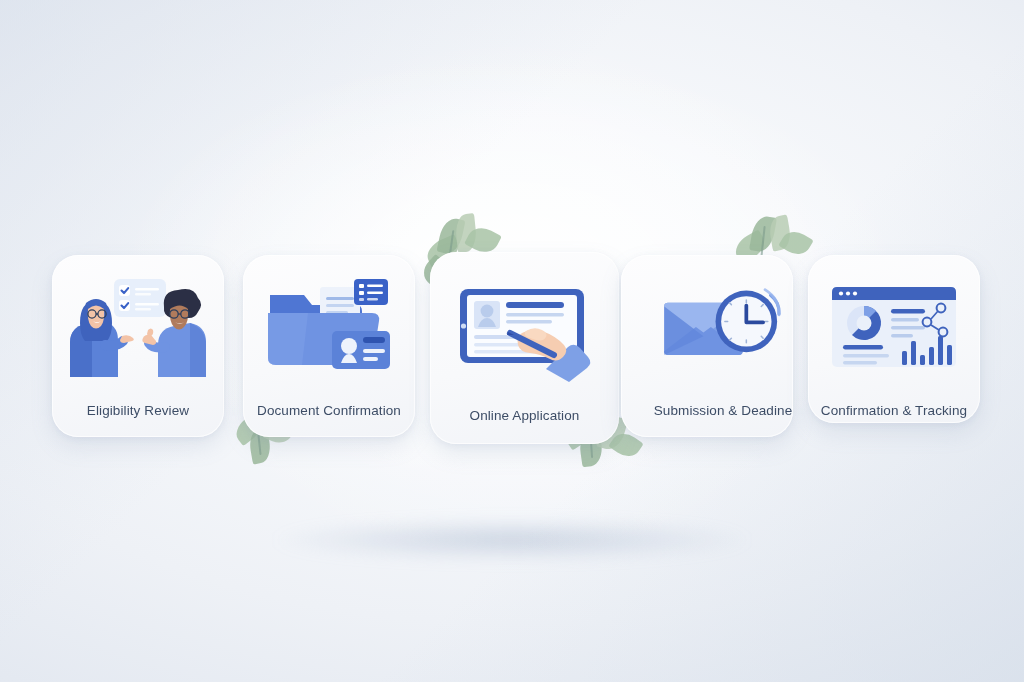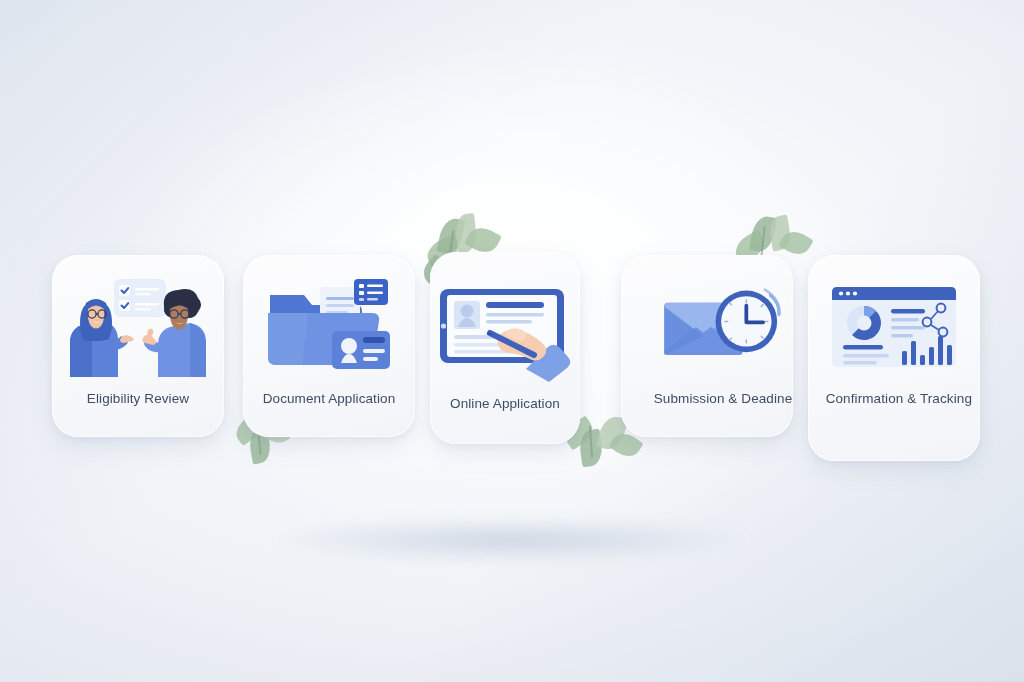--- a/index.html
+++ b/index.html
@@ -62,30 +62,30 @@
     width:100%; height:112px;
     display:flex; align-items:center; justify-content:center;
     margin-top:16px;
   }
   .card .label{
     font-size:13.5px;
     color:#3d4d66;
     letter-spacing:.1px;
     text-align:center;
     padding:0 8px;
-    margin-top:8px;
+    margin-top:20px;
     white-space:nowrap;
   }
 
   
   #card-0{ left:52px;  top:255px; height:182px; }
   #card-1{ left:243px; top:255px; height:182px; }
-  #card-2{ left:430px; top:252px; height:192px; width:150px; }
+  #card-2{ left:430px; top:252px; height:192px; width:189px; }
   #card-3{ left:621px; top:255px; height:182px;padding-left:32px; }
-  #card-4{ left:808px; top:255px; height:206px;align-items:flex-end; }
+  #card-4{ left:808px; top:255px; height:168px; }
   #card-2 .art{ height:120px; }
   #card-2 .label{ font-size:13.5px; }
 
   svg{ display:block; }
 </style>
 </head>
 <body>
 
 <div id="stage">
 
@@ -206,21 +206,21 @@
         <path d="M14 40 h40 l-6 52 H22 q-8 0 -8-7Z" fill="#7d9ee8" opacity=".6"></path>
 
         <rect x="78" y="58" width="58" height="38" rx="5" fill="#5b82d8"></rect>
         <circle cx="95" cy="73" r="8" fill="#eef3fc"></circle>
         <path d="M87 90 q3-9 8-9 q5 0 8 9 Z" fill="#eef3fc"></path>
         <rect x="109" y="64" width="22" height="6" rx="3" fill="#2f54b0"></rect>
         <rect x="109" y="76" width="22" height="4" rx="2" fill="#eef3fc"></rect>
         <rect x="109" y="84" width="15" height="4" rx="2" fill="#eef3fc"></rect>
       </svg>
     </div>
-    <div class="label">Document Application</div>
+    <div class="label">Document Confirmation</div>
   </div>
 
   <div class="card" id="card-2">
     <div class="art">
       <svg width="150" height="110" viewBox="0 0 150 110">
 
         <rect x="10" y="16" width="124" height="74" rx="8" fill="#3f63bd"></rect>
         <rect x="17" y="22" width="110" height="62" rx="3" fill="#fafcff"></rect>
         <circle cx="13.5" cy="53" r="2.6" fill="#cfdcf4"></circle>
 

